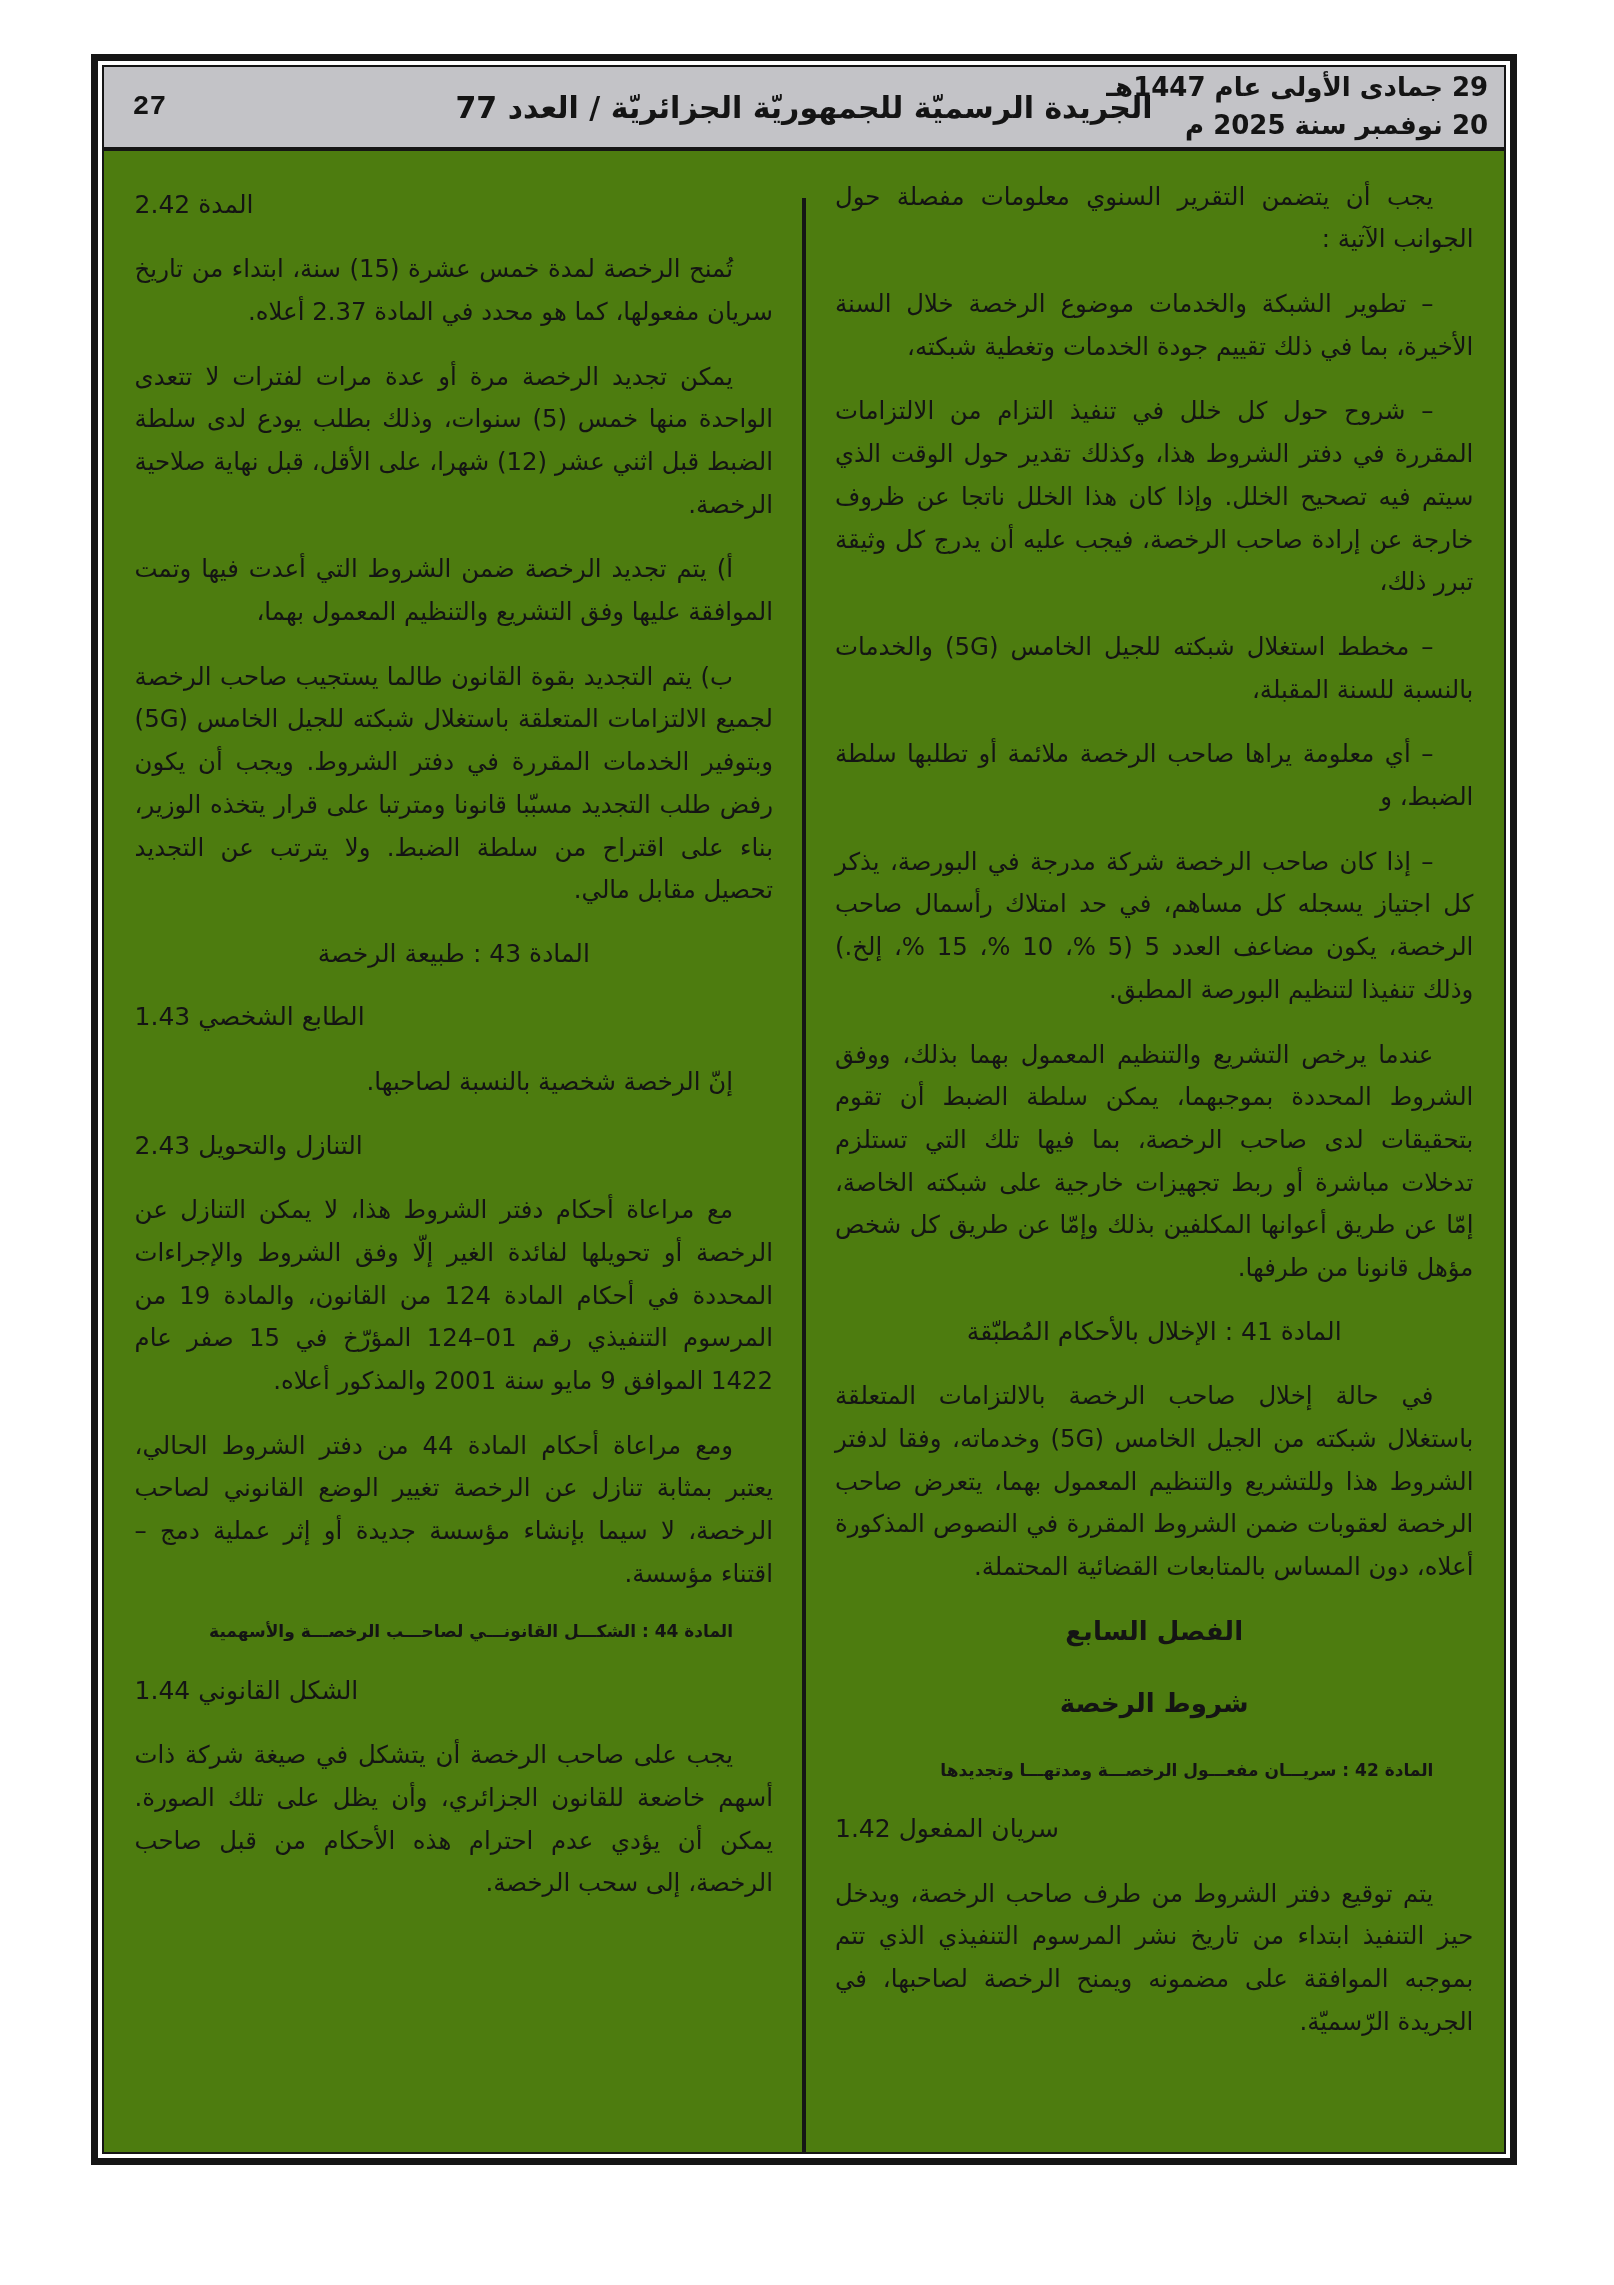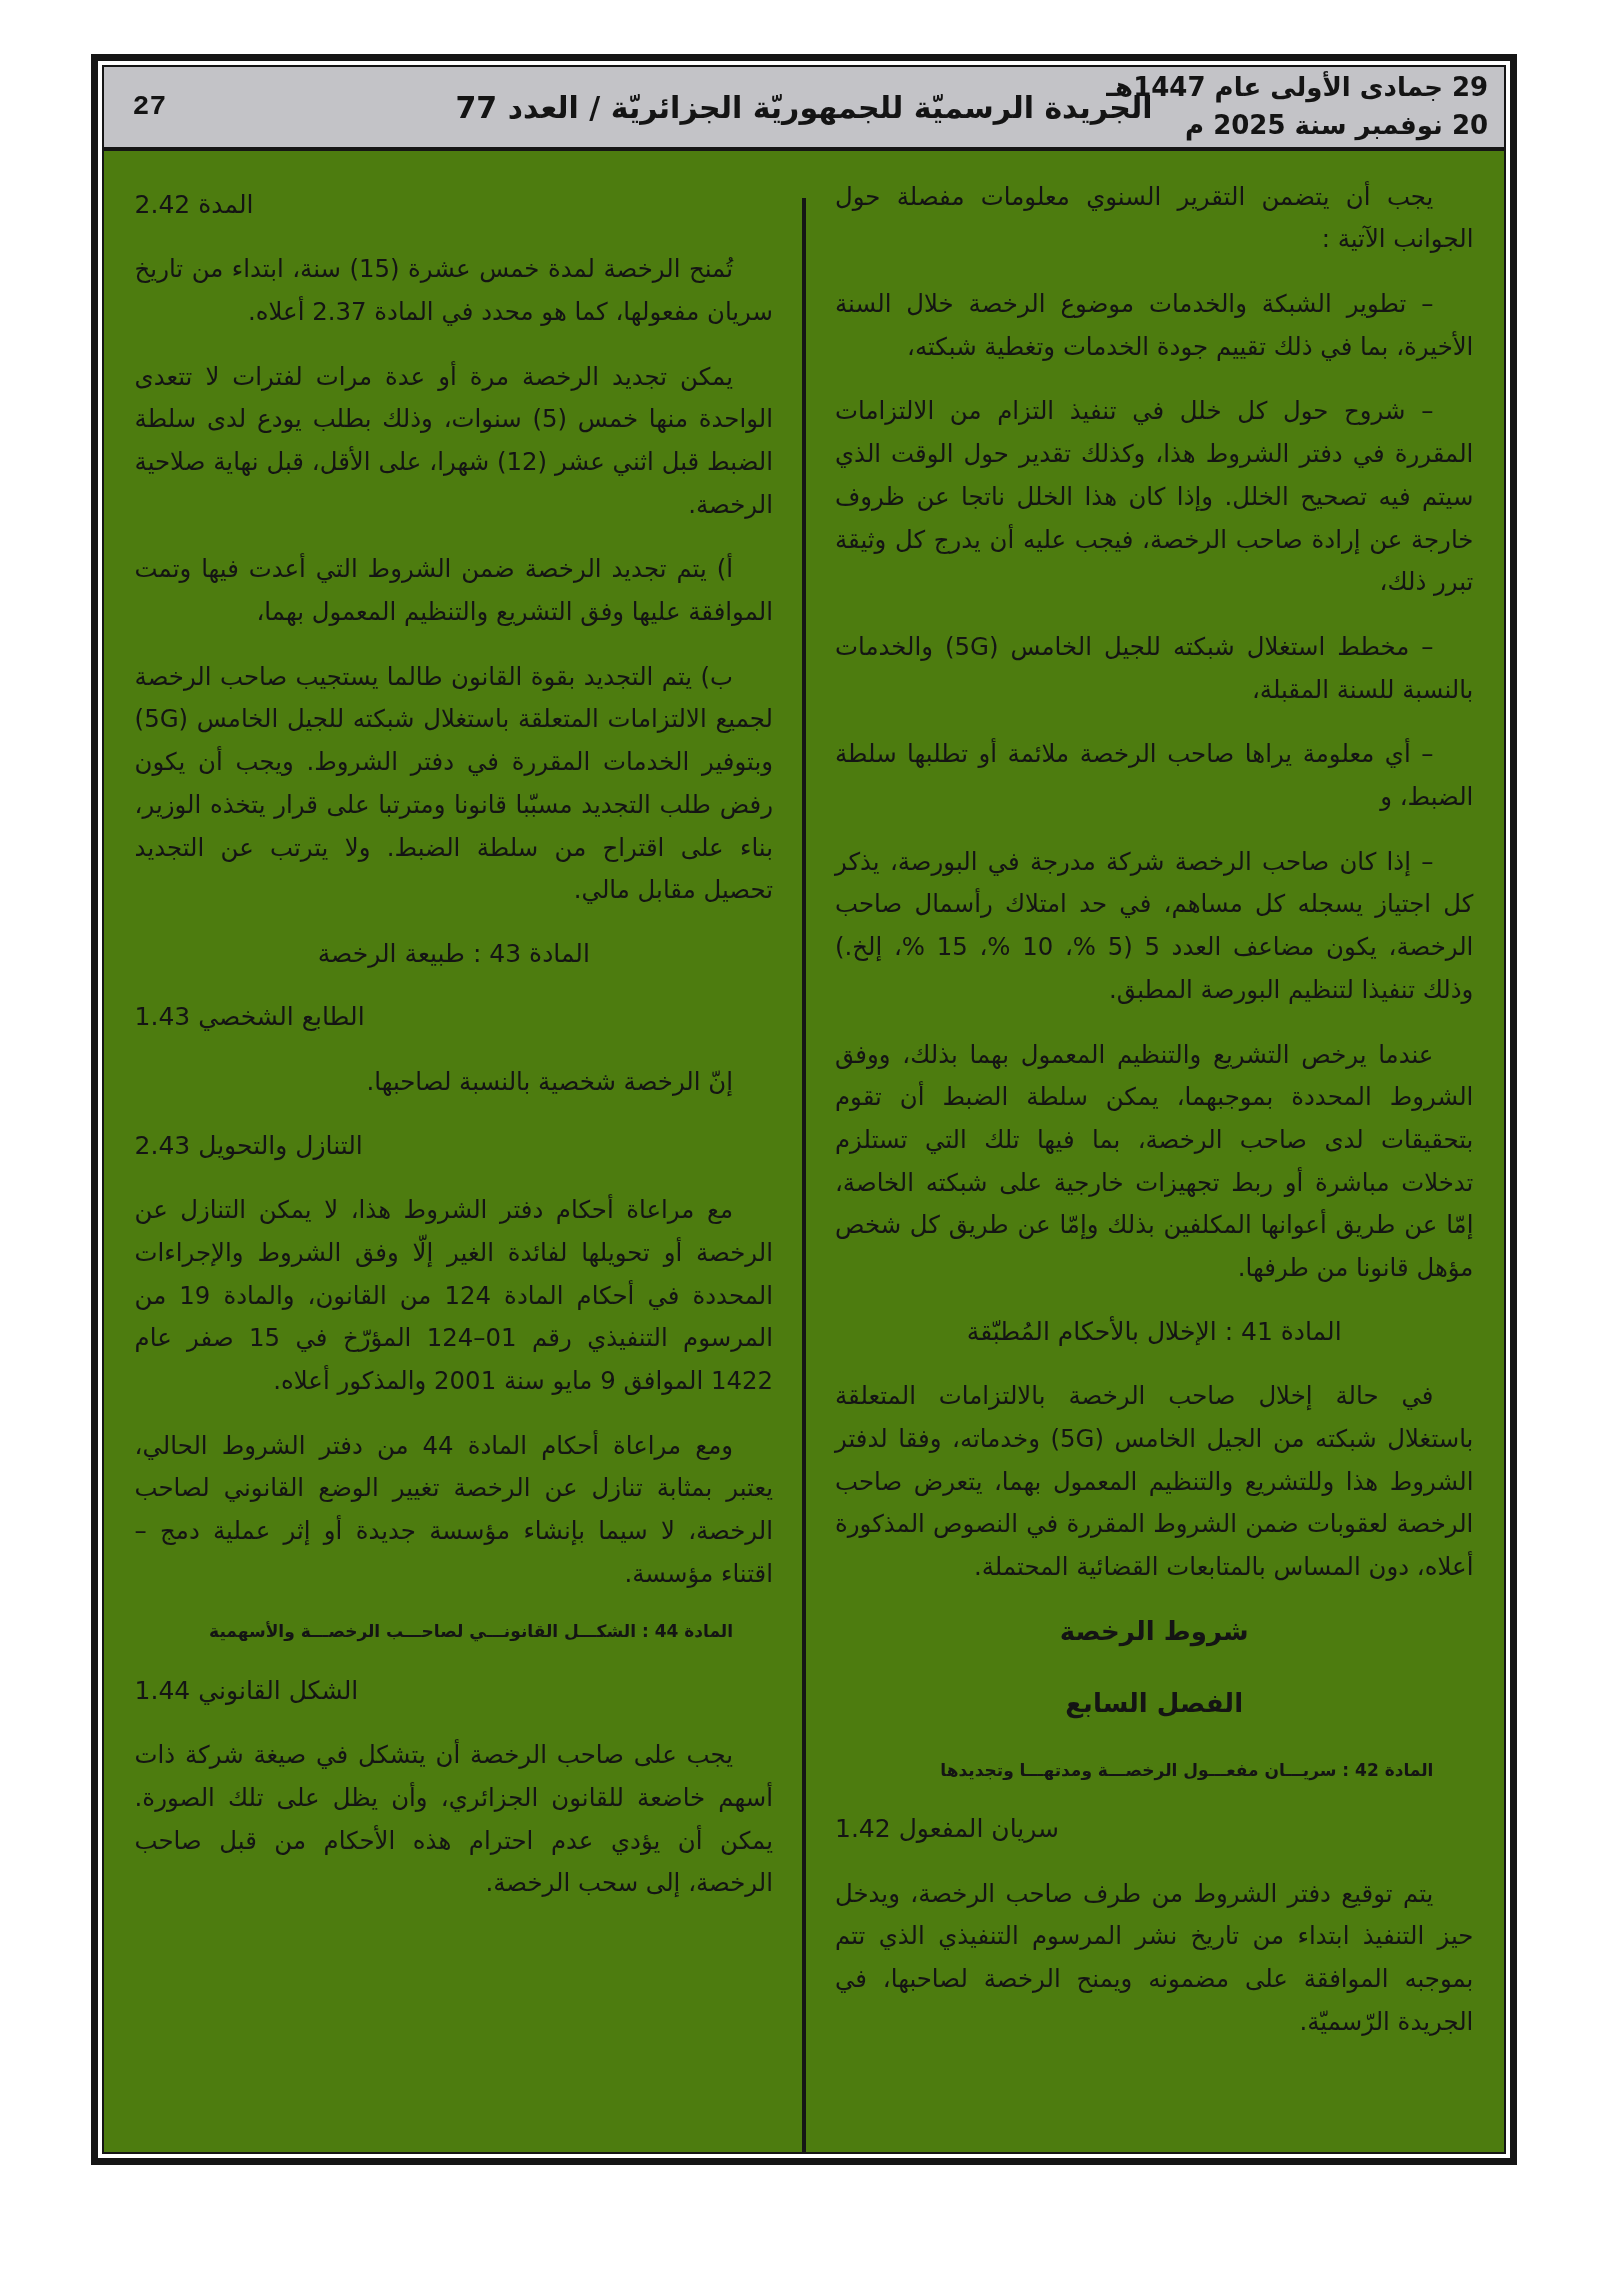--- a/index.html
+++ b/index.html
@@ -145,22 +145,22 @@
       <div class="col">
           <p class="para">يجب أن يتضمن التقرير السنوي معلومات مفصلة حول الجوانب الآتية :</p>
           <p class="para">– تطوير الشبكة والخدمات موضوع الرخصة خلال السنة الأخيرة، بما في ذلك تقييم جودة الخدمات وتغطية شبكته،</p>
           <p class="para">– شروح حول كل خلل في تنفيذ التزام من الالتزامات المقررة في دفتر الشروط هذا، وكذلك تقدير حول الوقت الذي سيتم فيه تصحيح الخلل. وإذا كان هذا الخلل ناتجا عن ظروف خارجة عن إرادة صاحب الرخصة، فيجب عليه أن يدرج كل وثيقة تبرر ذلك،</p>
           <p class="para">– مخطط استغلال شبكته للجيل الخامس (5G) والخدمات بالنسبة للسنة المقبلة،</p>
           <p class="para">– أي معلومة يراها صاحب الرخصة ملائمة أو تطلبها سلطة الضبط، و</p>
           <p class="para">– إذا كان صاحب الرخصة شركة مدرجة في البورصة، يذكر كل اجتياز يسجله كل مساهم، في حد امتلاك رأسمال صاحب الرخصة، يكون مضاعف العدد 5 (5 %، 10 %، 15 %، إلخ.) وذلك تنفيذا لتنظيم البورصة المطبق.</p>
           <p class="para">عندما يرخص التشريع والتنظيم المعمول بهما بذلك، ووفق الشروط المحددة بموجبهما، يمكن سلطة الضبط أن تقوم بتحقيقات لدى صاحب الرخصة، بما فيها تلك التي تستلزم تدخلات مباشرة أو ربط تجهيزات خارجية على شبكته الخاصة، إمّا عن طريق أعوانها المكلفين بذلك وإمّا عن طريق كل شخص مؤهل قانونا من طرفها.</p>
           <h3 class="h-mat">المادة 41 : الإخلال بالأحكام المُطبّقة</h3>
           <p class="para">في حالة إخلال صاحب الرخصة بالالتزامات المتعلقة باستغلال شبكته من الجيل الخامس (5G) وخدماته، وفقا لدفتر الشروط هذا وللتشريع والتنظيم المعمول بهما، يتعرض صاحب الرخصة لعقوبات ضمن الشروط المقررة في النصوص المذكورة أعلاه، دون المساس بالمتابعات القضائية المحتملة.</p>
+          <h3 class="chapter">الفصل السابع</h3>
           <h3 class="chapter">شروط الرخصة</h3>
-          <h3 class="chapter">الفصل السابع</h3>
           <h3 class="h-just">المادة 42 : سريـــان مفعـــول الرخصـــة ومدتهـــا وتجديدها</h3>
           <h3 class="h-num">1.42 سريان المفعول</h3>
           <p class="para">يتم توقيع دفتر الشروط من طرف صاحب الرخصة، ويدخل حيز التنفيذ ابتداء من تاريخ نشر المرسوم التنفيذي الذي تتم بموجبه الموافقة على مضمونه ويمنح الرخصة لصاحبها، في الجريدة الرّسميّة.</p>
         </div>
       <div class="col">
           <h3 class="h-num">2.42 المدة</h3>
           <p class="para">تُمنح الرخصة لمدة خمس عشرة (15) سنة، ابتداء من تاريخ سريان مفعولها، كما هو محدد في المادة 2.37 أعلاه.</p>
           <p class="para">يمكن تجديد الرخصة مرة أو عدة مرات لفترات لا تتعدى الواحدة منها خمس (5) سنوات، وذلك بطلب يودع لدى سلطة الضبط قبل اثني عشر (12) شهرا، على الأقل، قبل نهاية صلاحية الرخصة.</p>
           <p class="para">أ) يتم تجديد الرخصة ضمن الشروط التي أعدت فيها وتمت الموافقة عليها وفق التشريع والتنظيم المعمول بهما،</p>
           <p class="para">ب) يتم التجديد بقوة القانون طالما يستجيب صاحب الرخصة لجميع الالتزامات المتعلقة باستغلال شبكته للجيل الخامس (5G) وبتوفير الخدمات المقررة في دفتر الشروط. ويجب أن يكون رفض طلب التجديد مسبّبا قانونا ومترتبا على قرار يتخذه الوزير، بناء على اقتراح من سلطة الضبط. ولا يترتب عن التجديد تحصيل مقابل مالي.</p>

